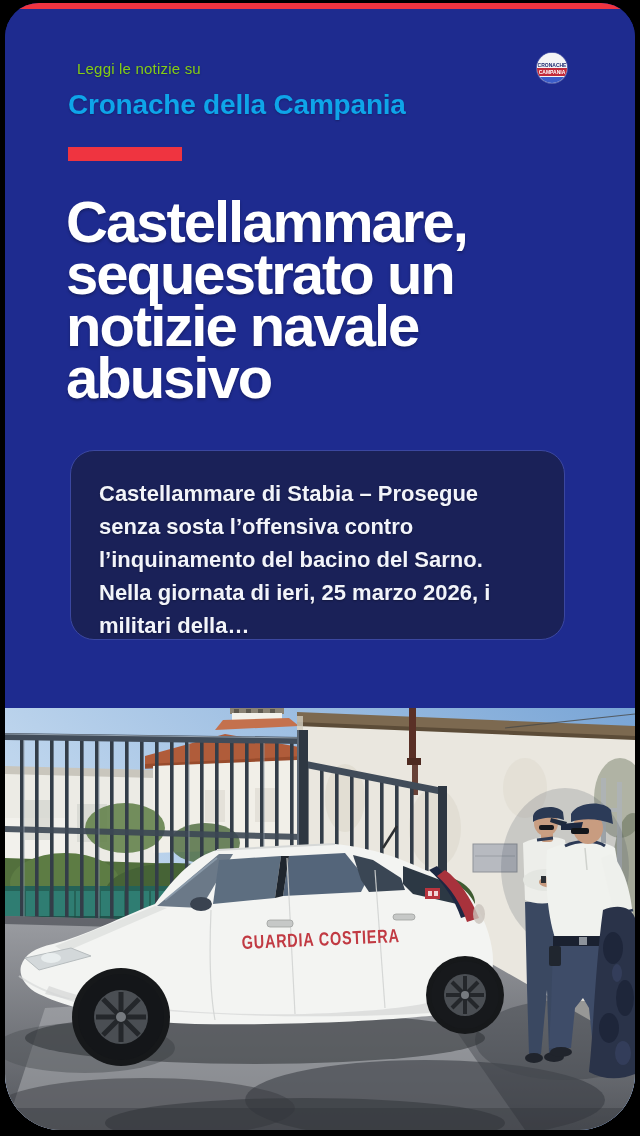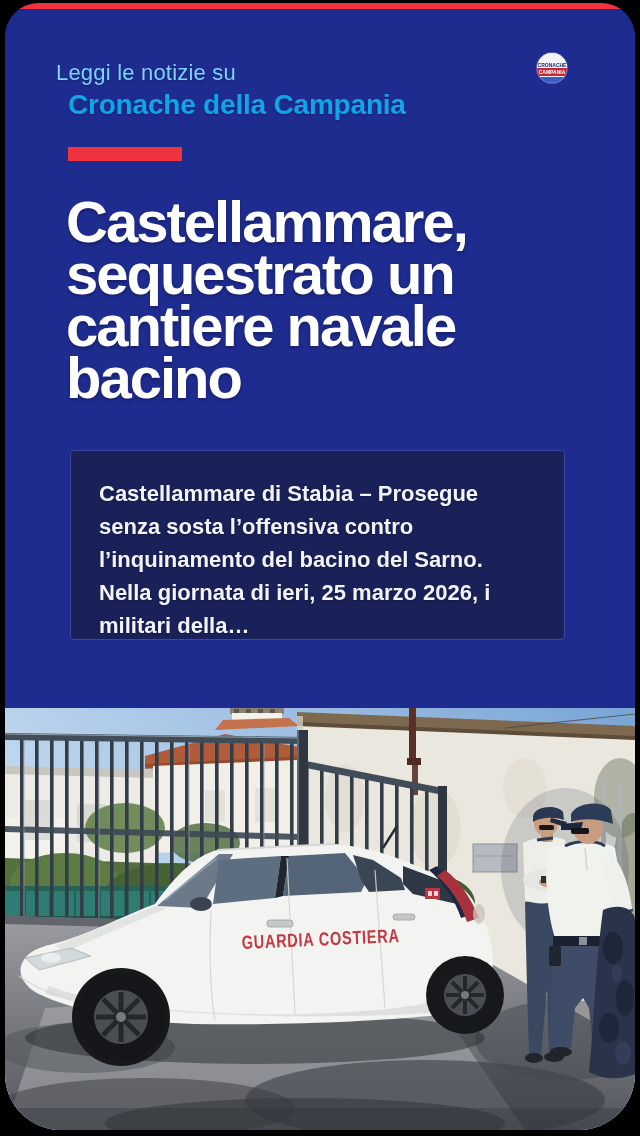--- a/index.html
+++ b/index.html
@@ -5,22 +5,22 @@
   html,body{margin:0;padding:0;background:#000;}
   body{width:640px;height:1136px;position:relative;overflow:hidden;
        font-family:"Liberation Sans","DejaVu Sans",sans-serif;}
   .card{position:absolute;left:5px;top:3px;width:630px;height:1127px;
         border-radius:34px 34px 56px 56px;overflow:hidden;
         background:var(--card-blue,#1e2b8f);}
   .topbar{position:absolute;left:0;top:0;width:100%;height:6px;
           background:var(--accent-red,#ef3440);}
   .blue-section{position:absolute;left:0;top:0;width:100%;height:705px;
                 background:var(--card-blue,#1e2b8f);}
-  .eyebrow{position:absolute;left:51px;top:57px;color:#7dd3fc;
-           font-size:22px;font-weight:400;letter-spacing:.2px;
+  .eyebrow{position:absolute;left:72px;top:57px;color:#84cc16;
+           font-size:15px;font-weight:400;letter-spacing:.2px;
            text-shadow:0 1px 2px rgba(0,0,0,.25);}
   .site-name{position:absolute;left:63px;top:86px;color:#0ea5e9;
              font-size:28px;font-weight:700;letter-spacing:-.2px;
              text-shadow:0 1px 2px rgba(0,0,0,.25);}
   .logo-badge{position:absolute;left:532px;top:50px;width:30px;height:30px;
               border-radius:50%;background:#f4f4f6;overflow:hidden;
               box-shadow:0 0 0 1px rgba(255,255,255,.25);display:flex;
               flex-direction:column;}
   .logo-top{height:9px;background:#f4f4f6;}
   .logo-line1{height:6px;background:#f4f4f6;color:#1d2a6e;font-weight:700;
@@ -29,42 +29,42 @@
               font-size:5px;line-height:8px;text-align:center;}
   .logo-bottom{flex:1;background:#3a5cc8;border-top:1.5px solid #f4f4f6;}
   .red-block{position:absolute;left:63px;top:144px;width:114px;height:14px;
              background:var(--accent-red,#ef3440);}
   .headline{position:absolute;left:61px;top:193px;width:515px;color:#ffffff;
             font-size:58px;line-height:52px;font-weight:700;letter-spacing:-2px;
             text-shadow:0 2px 3px rgba(0,0,0,.28);}
   .excerpt-box{position:absolute;left:65px;top:447px;width:495px;height:190px;
                box-sizing:border-box;background:var(--excerpt-bg,#1a2158);
                border:1px solid var(--excerpt-border,#3b47a0);
-               border-radius:4px;padding:26px 28px;}
+               border-radius:24px;padding:26px 28px;}
   .excerpt-text{color:#f2f4fa;font-size:22px;line-height:33px;font-weight:700;
                 letter-spacing:0;text-shadow:0 1px 2px rgba(0,0,0,.3);}
   .photo{position:absolute;left:0;top:705px;width:630px;height:422px;
          background:#8fb4dc;}
   .photo svg{display:block;width:630px;height:422px;}
 </style>
 </head>
 <body style="background: rgb(0, 0, 0);">
 
 <div class="card">
   <div class="blue-section">
     <div class="eyebrow">Leggi le notizie su</div>
     <div class="site-name">Cronache della Campania</div>
     <div class="logo-badge">
       <div class="logo-top"></div>
       <div class="logo-line1">CRONACHE</div>
       <div class="logo-line2">CAMPANIA</div>
       <div class="logo-bottom"></div>
     </div>
     <div class="red-block"></div>
-    <div class="headline">Castellammare, sequestrato un cantiere navale bacino</div>
+    <div class="headline">Castellammare, sequestrato un notizie navale abusivo</div>
     <div class="excerpt-box">
       <div class="excerpt-text">Castellammare di Stabia – Prosegue senza sosta l’offensiva contro l’inquinamento del bacino del Sarno. Nella giornata di ieri, 25 marzo 2026, i militari della…</div>
     </div>
   </div>
 
   <div class="photo">
     <svg viewBox="0 0 630 422" preserveAspectRatio="none">
       <defs>
         <linearGradient id="sky" x1="1" y1="0" x2="0" y2="0.7">
           <stop offset="0" stop-color="#79a5d6"></stop>

